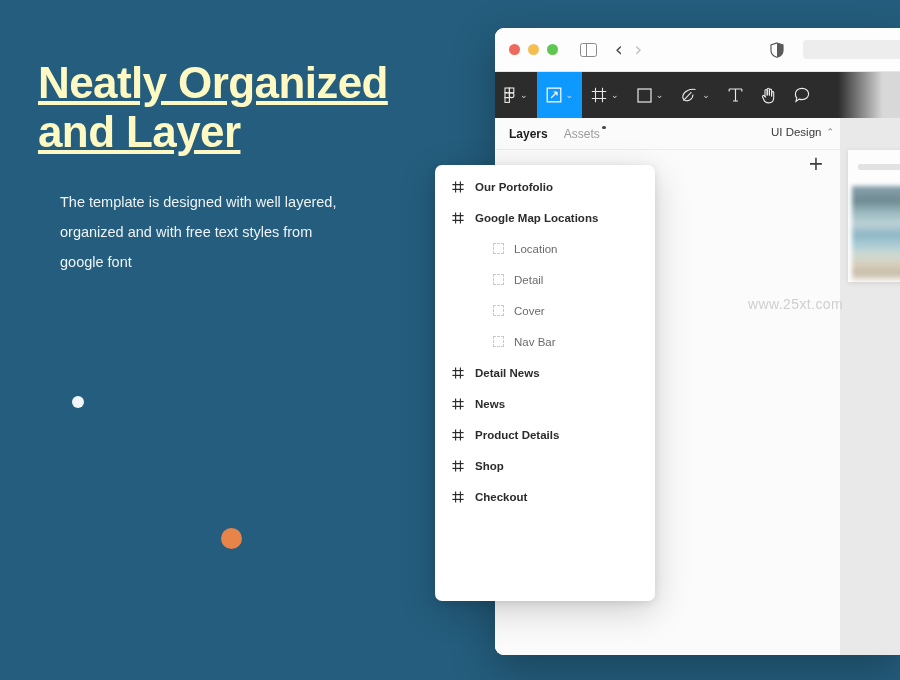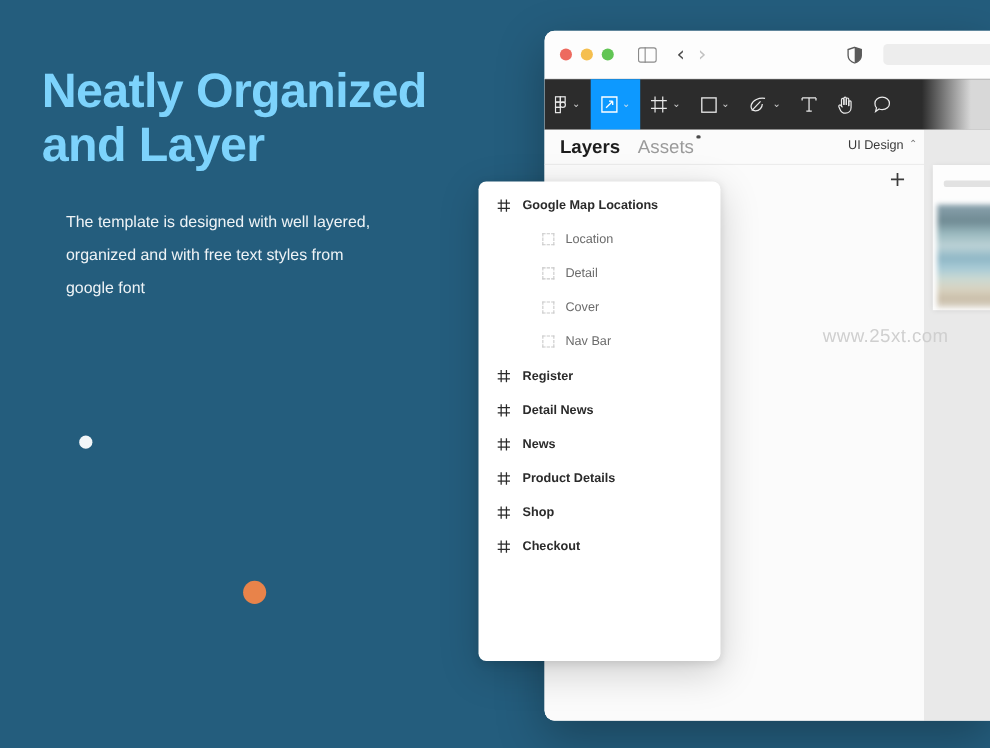--- a/index.html
+++ b/index.html
@@ -25,24 +25,25 @@
   #hero {
     position: absolute;
     left: 38px;
     top: 58px;
     width: 420px;
   }
   #hero-title {
     font-size: 44px;
     font-weight: bold;
     line-height: 1.12;
-    color: #7dd3fc;
+    color: #fef9c3;
     letter-spacing: -0.6px;
     margin: 0;
     white-space: pre-line;
+    text-decoration: underline;
   }
   #hero-sub {
     margin-top: 30px;
     font-size: 14.5px;
     line-height: 2.07;
     color: #eef3f6;
     white-space: pre-line;
     font-weight: 400;
     margin-left: 22px;
   }
@@ -198,21 +199,21 @@
   }
   #tabs-row {
     position: relative;
     height: 31px;
     border-bottom: 1px solid #ececec;
     display: flex;
     align-items: center;
     padding: 0 14px;
   }
   .tab {
-    font-size: 17px;
+    font-size: 12px;
     color: #9a9a9a;
     margin-right: 16px;
     position: relative;
   }
   .tab.active {
     color: #1d1d1d;
     font-weight: bold;
   }
   .tab .dot-badge {
     position: absolute;
@@ -271,21 +272,21 @@
     left: 345px;
     top: 0;
     right: 0;
     bottom: 0;
     background: #e9e9e9;
   }
   #watermark {
     position: absolute;
     left: -92px;
     top: 178px;
-    font-size: 17px;
+    font-size: 14px;
     color: #cfcfcf;
     letter-spacing: 0.4px;
     white-space: nowrap;
   }
   #mock-card {
     position: absolute;
     left: 8px;
     top: 32px;
     width: 74px;
     height: 132px;
@@ -593,50 +594,50 @@
         <span class="ico frame-ico">
           <svg width="12" height="12" viewBox="0 0 12 12">
             <g stroke="#2b2b2b" stroke-width="1.15">
               <line x1="3.6" y1="0.4" x2="3.6" y2="11.6"></line>
               <line x1="8.4" y1="0.4" x2="8.4" y2="11.6"></line>
               <line x1="0.4" y1="3.6" x2="11.6" y2="3.6"></line>
               <line x1="0.4" y1="8.4" x2="11.6" y2="8.4"></line>
             </g>
           </svg>
         </span>
-        <span class="lbl">Google Map Locations</span>
-      </div>
-      <div class="layer-row child">
-        <span class="ico dash-ico"></span>
-        <span class="lbl">Location</span>
-      </div>
-      <div class="layer-row child">
-        <span class="ico dash-ico"></span>
-        <span class="lbl">Detail</span>
-      </div>
-      <div class="layer-row child">
-        <span class="ico dash-ico"></span>
-        <span class="lbl">Cover</span>
-      </div>
-      <div class="layer-row child">
-        <span class="ico dash-ico"></span>
-        <span class="lbl">Nav Bar</span>
+        <span class="lbl">Our Portofolio</span>
       </div>
       <div class="layer-row">
         <span class="ico frame-ico">
           <svg width="12" height="12" viewBox="0 0 12 12">
             <g stroke="#2b2b2b" stroke-width="1.15">
               <line x1="3.6" y1="0.4" x2="3.6" y2="11.6"></line>
               <line x1="8.4" y1="0.4" x2="8.4" y2="11.6"></line>
               <line x1="0.4" y1="3.6" x2="11.6" y2="3.6"></line>
               <line x1="0.4" y1="8.4" x2="11.6" y2="8.4"></line>
             </g>
           </svg>
         </span>
-        <span class="lbl">Register</span>
+        <span class="lbl">Google Map Locations</span>
+      </div>
+      <div class="layer-row child">
+        <span class="ico dash-ico"></span>
+        <span class="lbl">Location</span>
+      </div>
+      <div class="layer-row child">
+        <span class="ico dash-ico"></span>
+        <span class="lbl">Detail</span>
+      </div>
+      <div class="layer-row child">
+        <span class="ico dash-ico"></span>
+        <span class="lbl">Cover</span>
+      </div>
+      <div class="layer-row child">
+        <span class="ico dash-ico"></span>
+        <span class="lbl">Nav Bar</span>
       </div>
       <div class="layer-row">
         <span class="ico frame-ico">
           <svg width="12" height="12" viewBox="0 0 12 12">
             <g stroke="#2b2b2b" stroke-width="1.15">
               <line x1="3.6" y1="0.4" x2="3.6" y2="11.6"></line>
               <line x1="8.4" y1="0.4" x2="8.4" y2="11.6"></line>
               <line x1="0.4" y1="3.6" x2="11.6" y2="3.6"></line>
               <line x1="0.4" y1="8.4" x2="11.6" y2="8.4"></line>
             </g>

